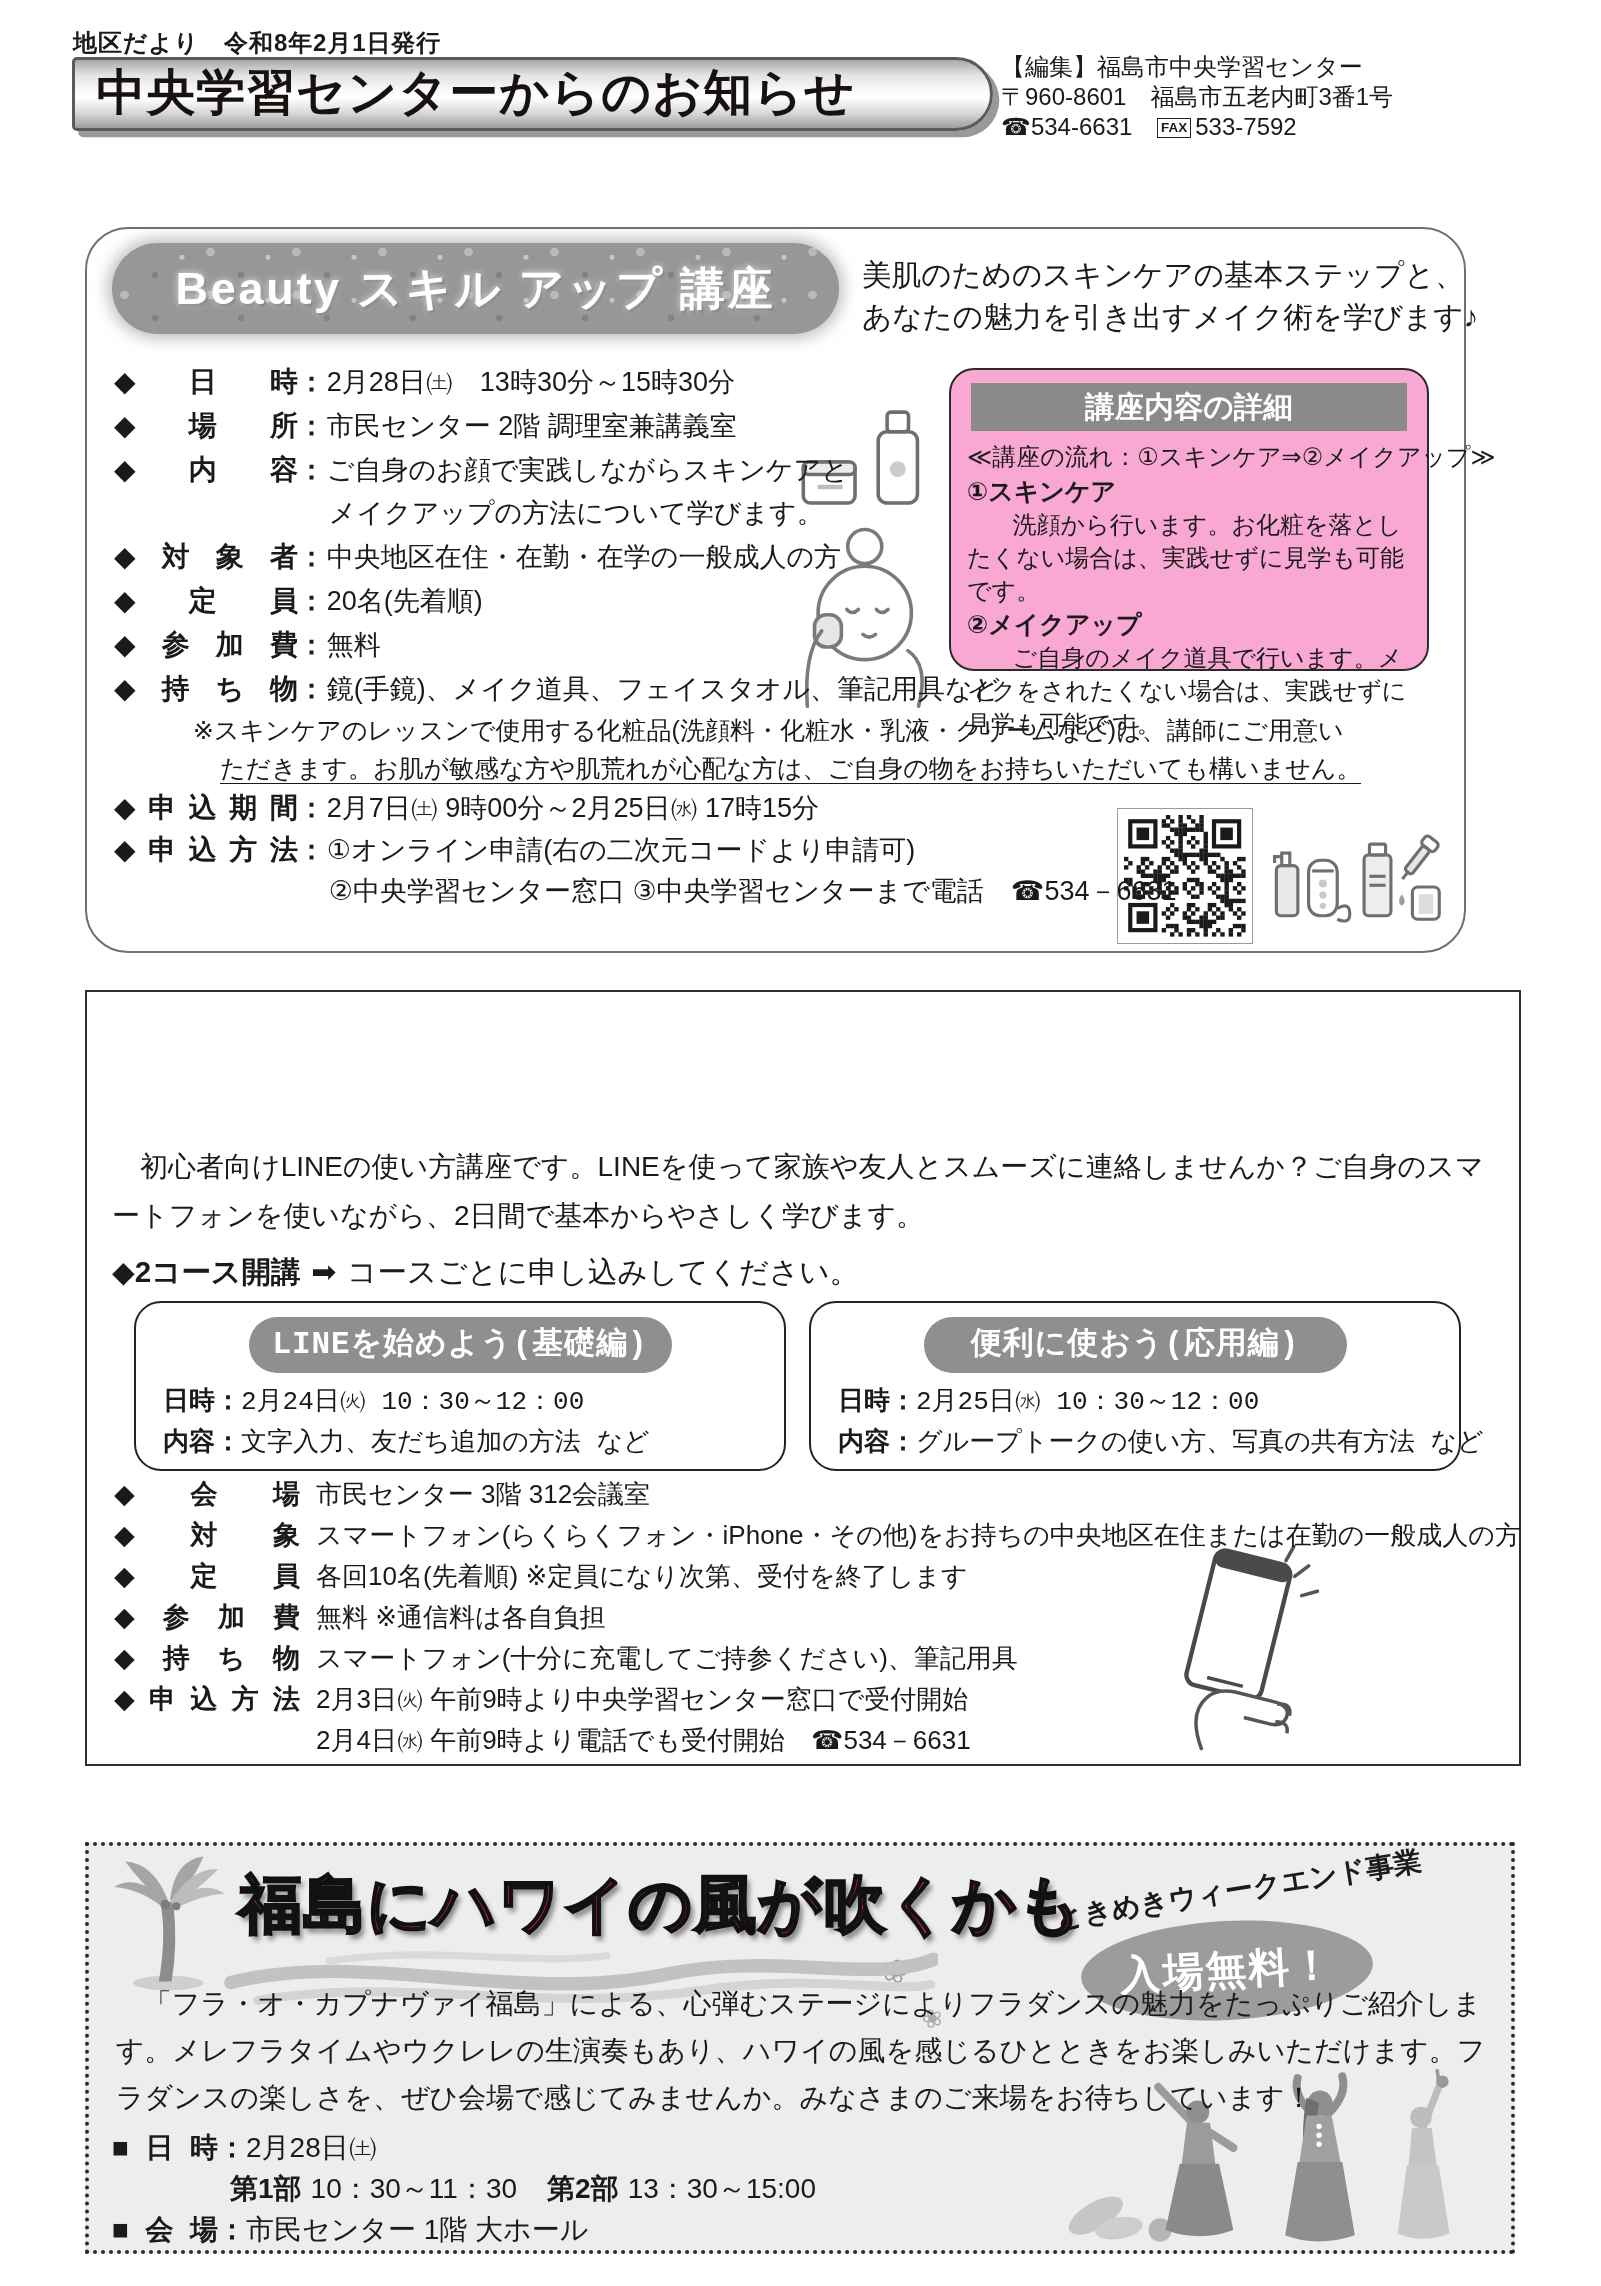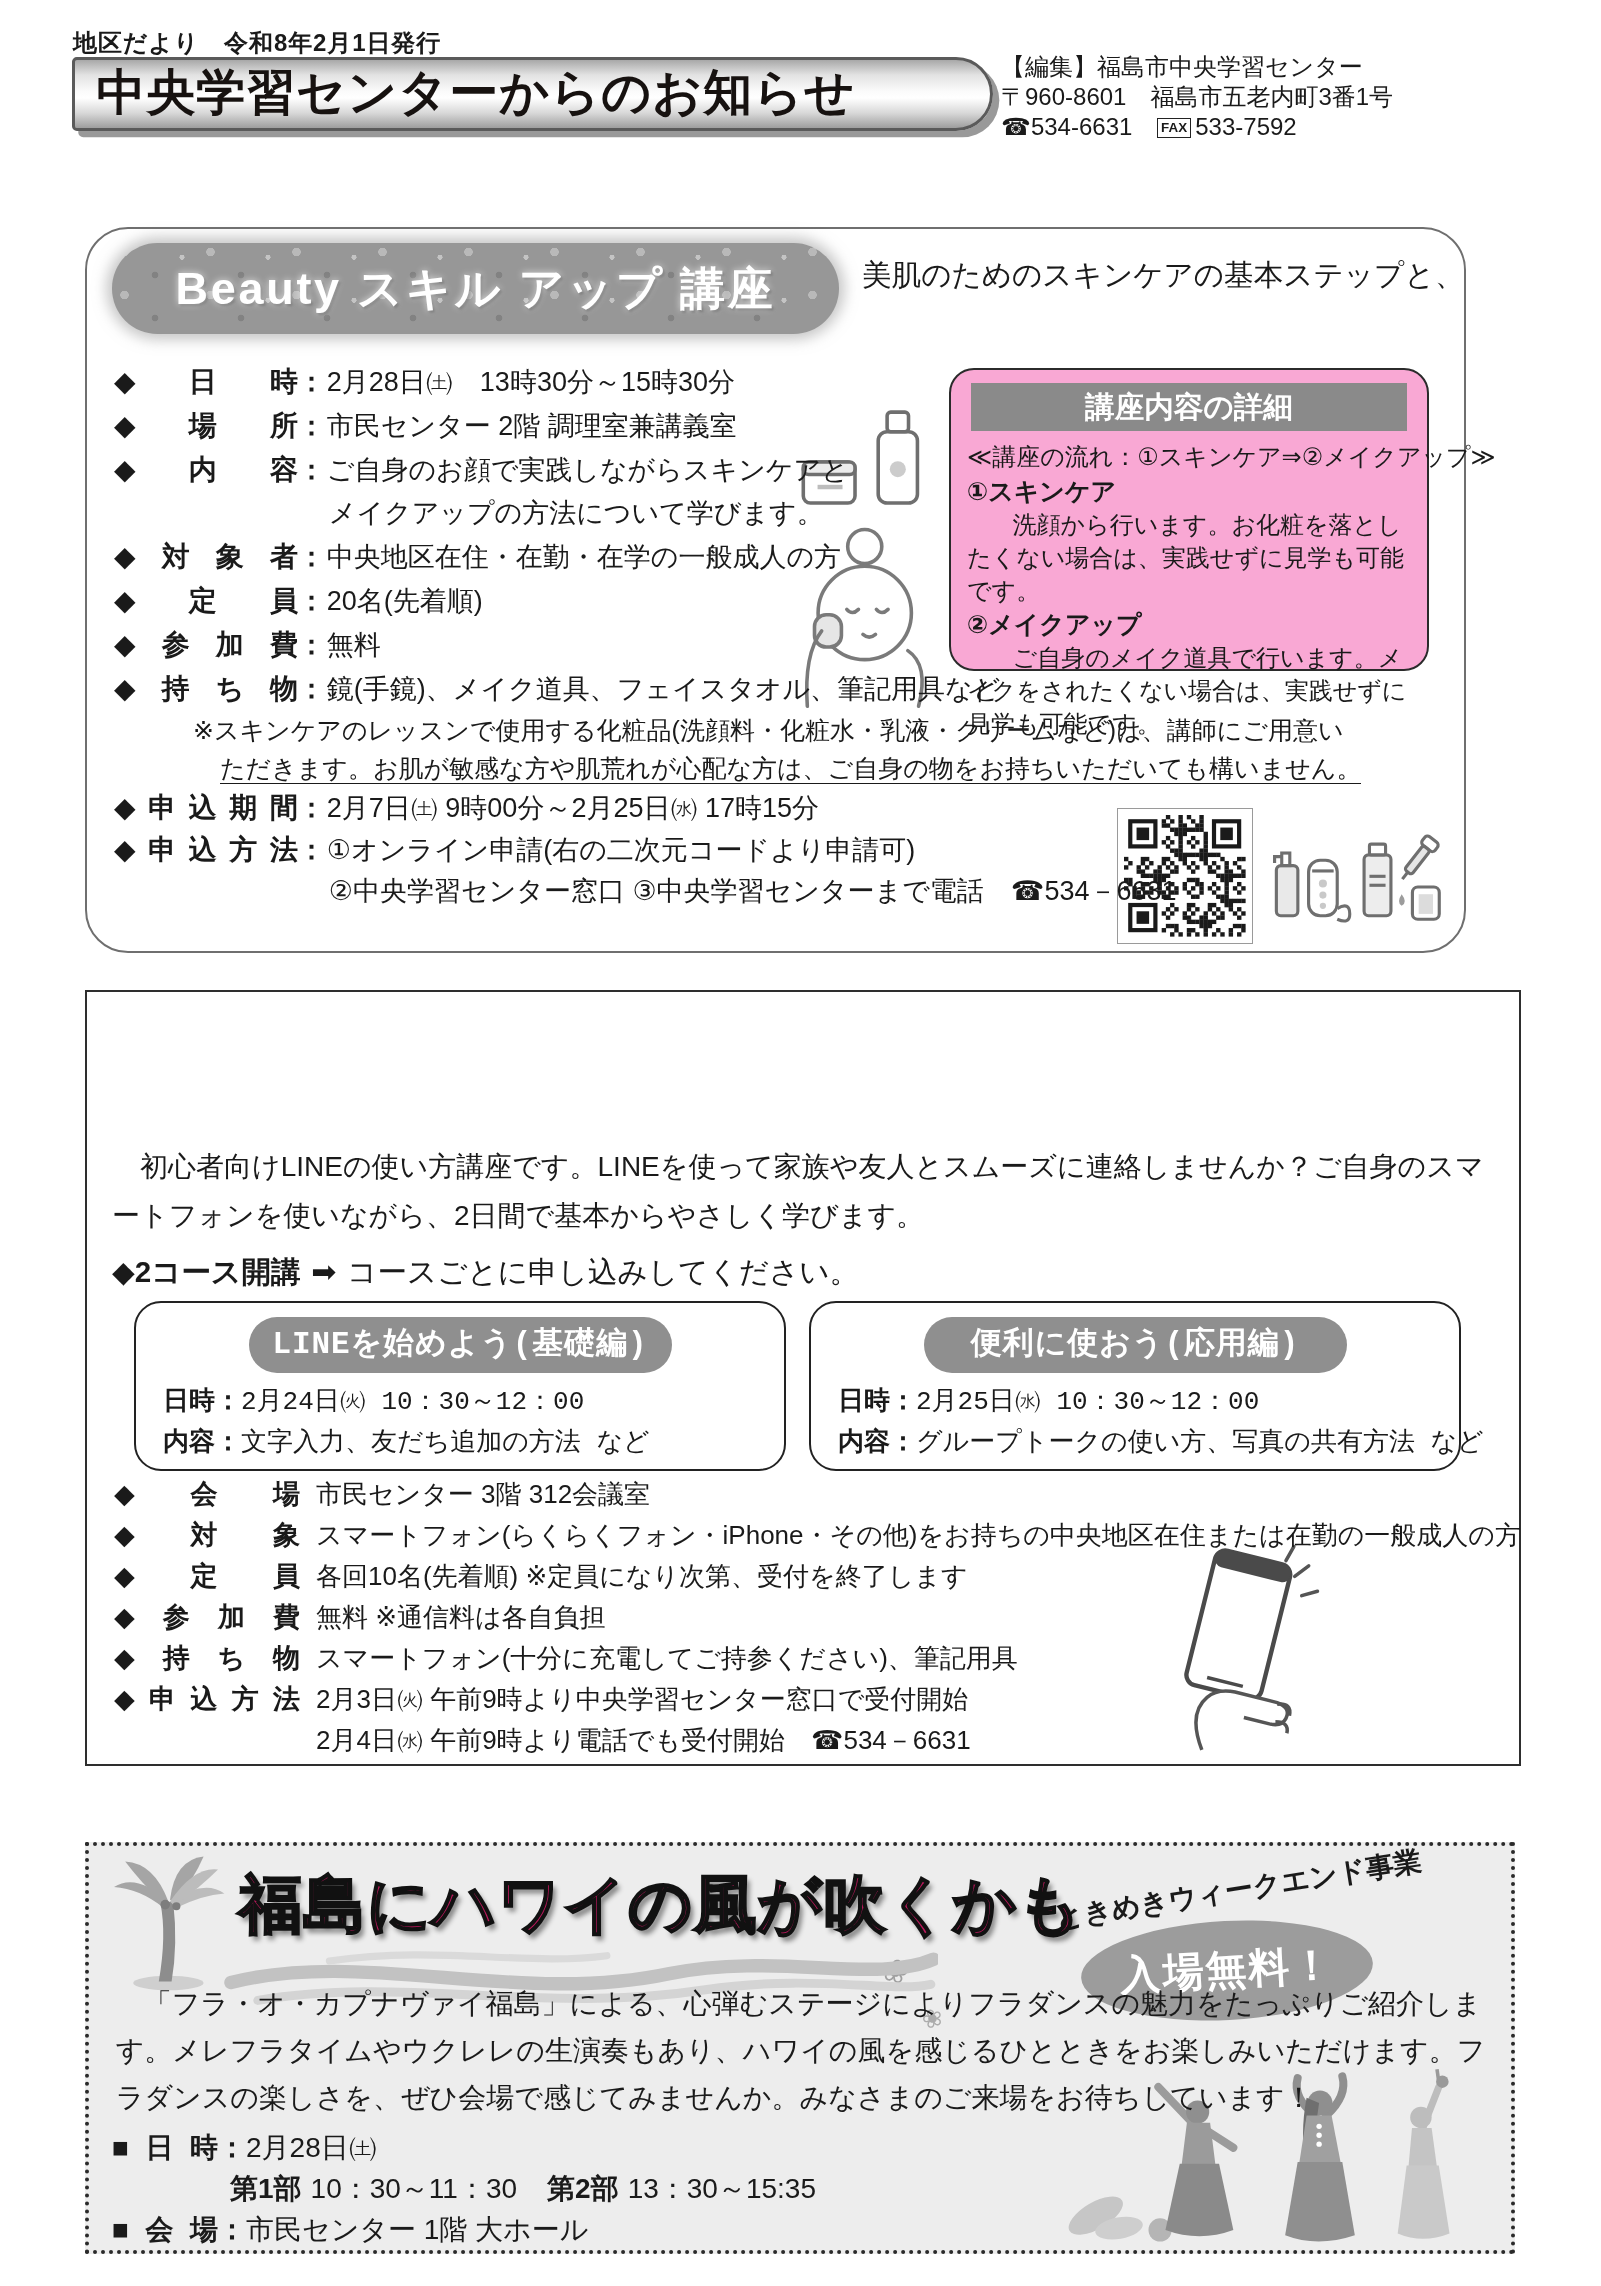--- a/index.html
+++ b/index.html
@@ -128,20 +128,21 @@
     </div>
   </div>
 
   <section class="beauty-box">
     <div class="beauty-head">
       <div class="beauty-badge">
         <span>Beauty スキル アップ 講座</span>
       </div>
       <div class="beauty-intro">
         <div>美肌のためのスキンケアの基本ステップと、</div>
+        <div>あなたの魅力を引き出すメイク術を学びます♪</div>
       </div>
     </div>
 
     <div class="beauty-rows">
       <div class="drow"><span class="dlabel">◆日時</span><span class="dsep">：</span><span class="dval">2月28日㈯　13時30分～15時30分</span></div>
       <div class="drow"><span class="dlabel">◆場所</span><span class="dsep">：</span><span class="dval">市民センター 2階 調理室兼講義室</span></div>
       <div class="drow"><span class="dlabel">◆内容</span><span class="dsep">：</span><span class="dval">ご自身のお顔で実践しながらスキンケアと</span></div>
       <div class="drow cont"><span class="dval">メイクアップの方法について学びます。</span></div>
       <div class="drow"><span class="dlabel">◆対象者</span><span class="dsep">：</span><span class="dval">中央地区在住・在勤・在学の一般成人の方</span></div>
       <div class="drow"><span class="dlabel">◆定員</span><span class="dsep">：</span><span class="dval">20名(先着順)</span></div>
@@ -536,21 +537,21 @@
       <path d="M40 72 C200 44 360 88 540 60 C660 42 750 64 792 54" stroke="#d4d4d4" stroke-width="10"></path>
       <path d="M120 28 C240 10 340 34 430 22" stroke="#dadada" stroke-width="8"></path>
     </svg>
     <div class="tokimeki">ときめきウィークエンド事業</div>
     <div class="free-oval">入場無料！</div>
     <span class="flower1">❀</span>
     <span class="flower2">❀</span>
     <div class="hw-body">　「フラ・オ・カプナヴァイ福島」による、心弾むステージによりフラダンスの魅力をたっぷりご紹介します。メレフラタイムやウクレレの生演奏もあり、ハワイの風を感じるひとときをお楽しみいただけます。フラダンスの楽しさを、ぜひ会場で感じてみませんか。みなさまのご来場をお待ちしています！</div>
     <div class="hw-rows">
       <div class="hrow"><span class="hlabel">■日時</span><span class="b">：</span><span>2月28日㈯</span></div>
-      <div class="hrow parts"><span class="b">第1部</span><span class="t">10：30～11：30</span><span class="b">第2部</span><span class="t">13：30～15:35</span></div>
+      <div class="hrow parts"><span class="b">第1部</span><span class="t">10：30～11：30</span><span class="b">第2部</span><span class="t">13：30～15:00</span></div>
       <div class="hrow"><span class="hlabel">■会場</span><span class="b">：</span><span>市民センター 1階 大ホール</span></div>
     </div>
     <svg class="dancers" viewBox="0 0 452 206">
       <ellipse cx="36" cy="172" rx="34" ry="15" transform="rotate(-30 36 172)" fill="#c6c6c6"></ellipse>
       <ellipse cx="62" cy="186" rx="27" ry="12" transform="rotate(-10 62 186)" fill="#cecece"></ellipse>
       <circle cx="108" cy="188" r="13" fill="#b5b5b5"></circle>
       <g>
         <path d="M146 70 L106 28" stroke="#9b9b9b" stroke-width="9" stroke-linecap="round"></path>
         <path d="M162 78 L190 96" stroke="#9b9b9b" stroke-width="9" stroke-linecap="round"></path>
         <circle cx="150" cy="56" r="13" fill="#8f8f8f"></circle>

